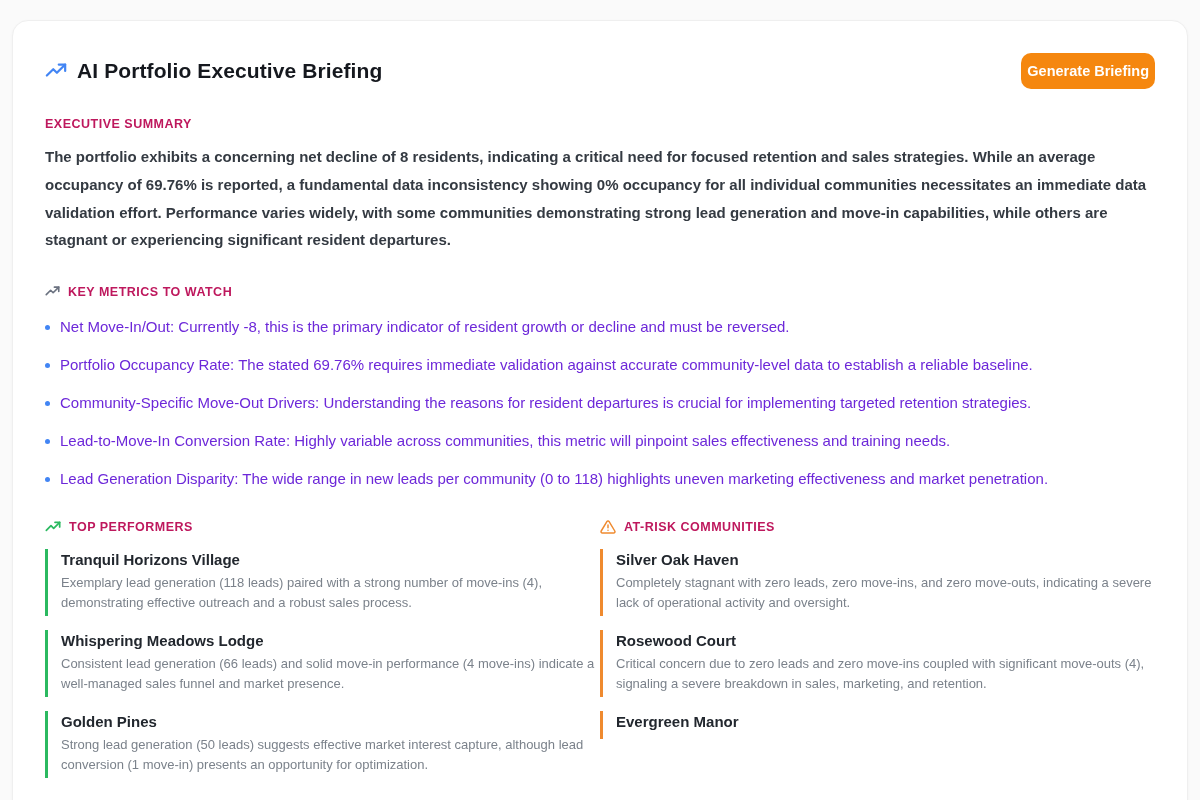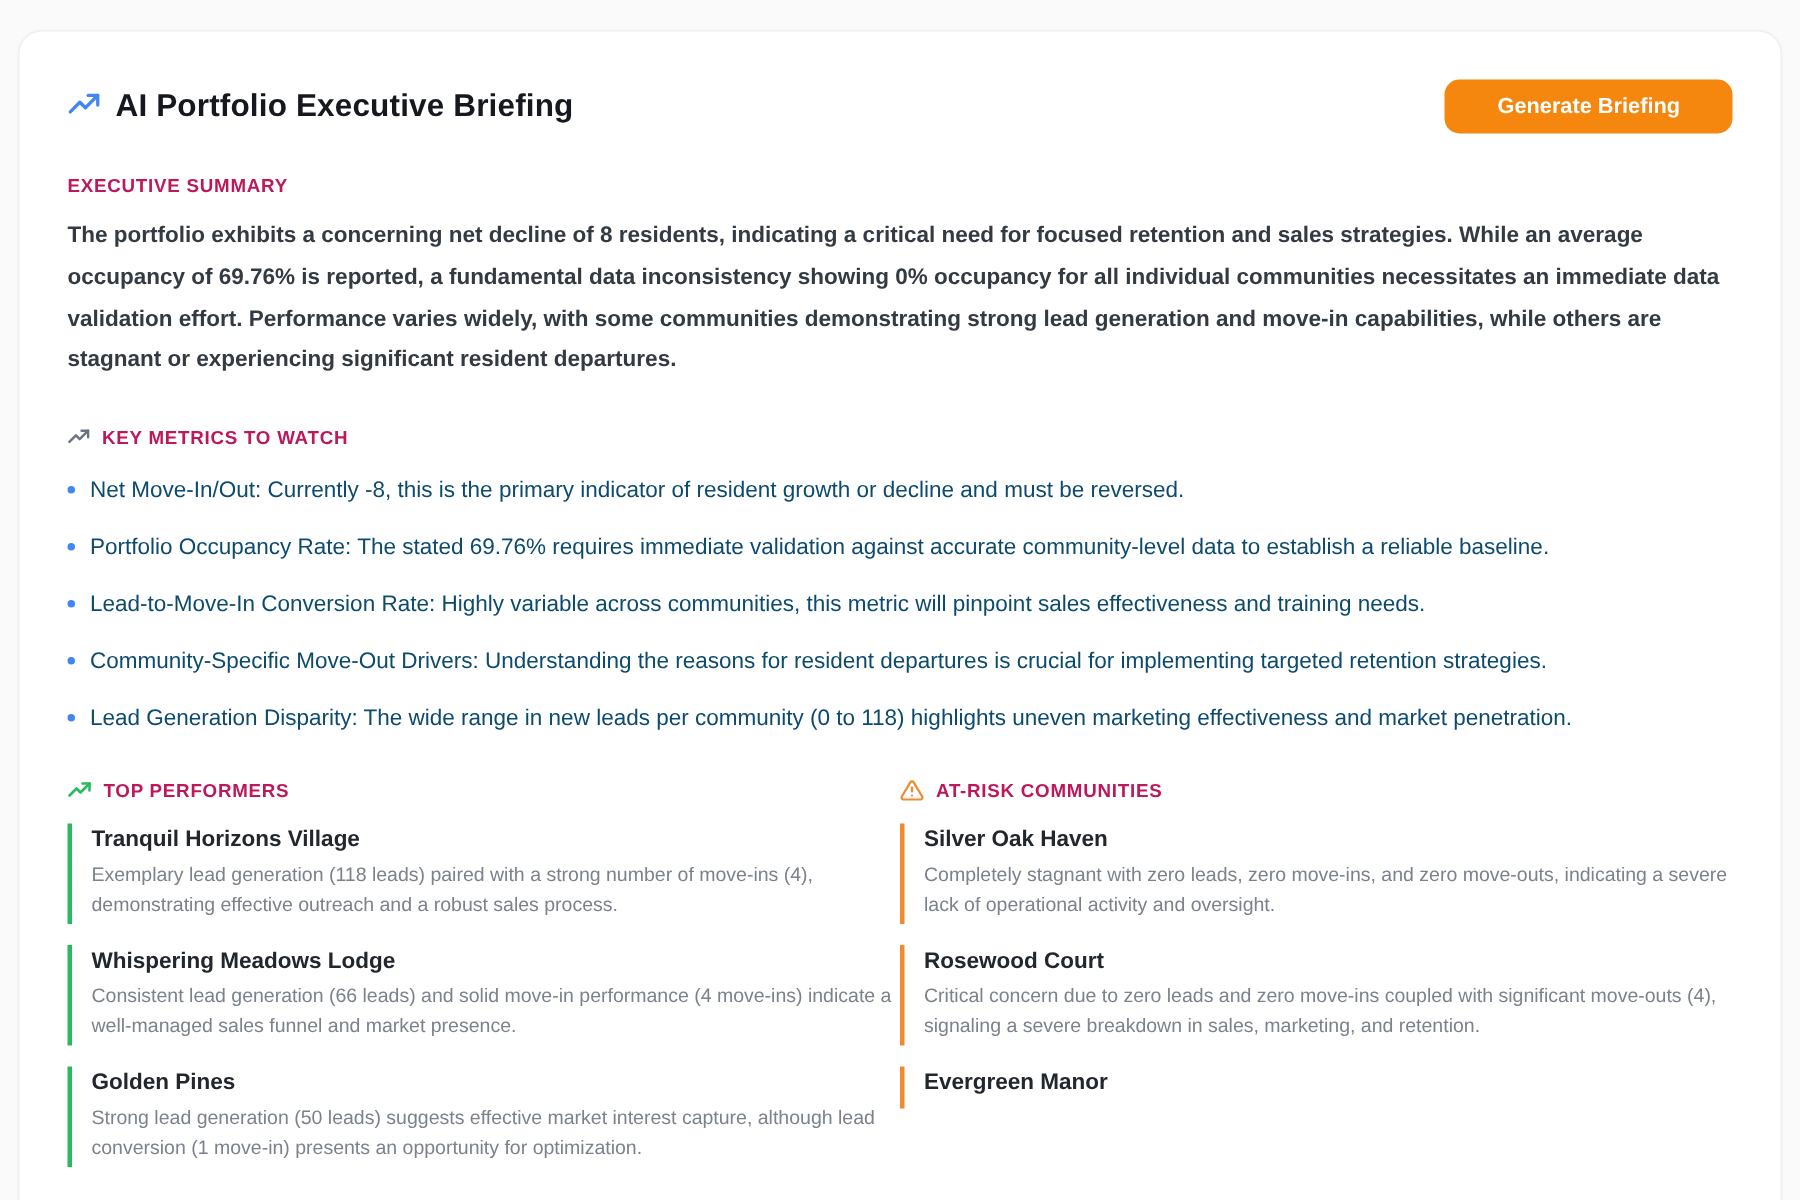--- a/index.html
+++ b/index.html
@@ -18,42 +18,42 @@
     padding: 32px 32px 40px 32px;
     min-height: 900px;
   }
   
   .card-header {
     display: flex;
     align-items: center;
     justify-content: space-between;
     margin-bottom: 28px;
   }
-  .title-row { display: flex; align-items: flex-start; gap: 10px; }
+  .title-row { display: flex; align-items: center; gap: 10px; }
   .icon { display: inline-flex; align-items: center; justify-content: center; flex: none; }
   .icon svg { display: block; }
   .icon-blue   { color: #4285f4; }
   .icon-gray   { color: #6b7280; }
   .icon-green  { color: #2bb960; }
   .icon-orange { color: #ef8a2f; }
   h1 {
     font-size: 21px;
     font-weight: bold;
     color: #15181e;
     letter-spacing: 0.1px;
   }
   .generate-btn {
     background: #f5870f;
     color: #ffffff;
     font-family: "Liberation Sans", sans-serif;
     font-size: 14.5px;
     font-weight: 600;
     border: none;
     border-radius: 10px;
-    padding: 10px 35px;
+    padding: 10px 6px;
     cursor: pointer;
   }
   
   .section { margin-bottom: 30px; }
   .section-heading {
     display: flex;
     align-items: center;
     gap: 8px;
     font-size: 12.5px;
     font-weight: bold;
@@ -70,21 +70,21 @@
     font-weight: bold;
   }
   
   .metrics { list-style: none; margin-top: 6px; }
   .metrics li {
     display: flex;
     align-items: baseline;
     gap: 10px;
     margin-top: 17px;
     font-size: 15px;
-    color: #0c4a6e;
+    color: #6d28d9;
     line-height: 1.4;
   }
   .dot {
     flex: none;
     width: 5px; height: 5px;
     border-radius: 50%;
     background: #4285f4;
     position: relative;
     top: -2px;
   }
@@ -153,25 +153,25 @@
       <li>
           <span class="dot"></span>
           <span>Net Move-In/Out: Currently -8, this is the primary indicator of resident growth or decline and must be reversed.</span>
         </li>
       <li>
           <span class="dot"></span>
           <span>Portfolio Occupancy Rate: The stated 69.76% requires immediate validation against accurate community-level data to establish a reliable baseline.</span>
         </li>
       <li>
           <span class="dot"></span>
+          <span>Community-Specific Move-Out Drivers: Understanding the reasons for resident departures is crucial for implementing targeted retention strategies.</span>
+        </li>
+      <li>
+          <span class="dot"></span>
           <span>Lead-to-Move-In Conversion Rate: Highly variable across communities, this metric will pinpoint sales effectiveness and training needs.</span>
-        </li>
-      <li>
-          <span class="dot"></span>
-          <span>Community-Specific Move-Out Drivers: Understanding the reasons for resident departures is crucial for implementing targeted retention strategies.</span>
         </li>
       <li>
           <span class="dot"></span>
           <span>Lead Generation Disparity: The wide range in new leads per community (0 to 118) highlights uneven marketing effectiveness and market penetration.</span>
         </li>
     </ul>
   </div>
 
   <div class="columns">
 

